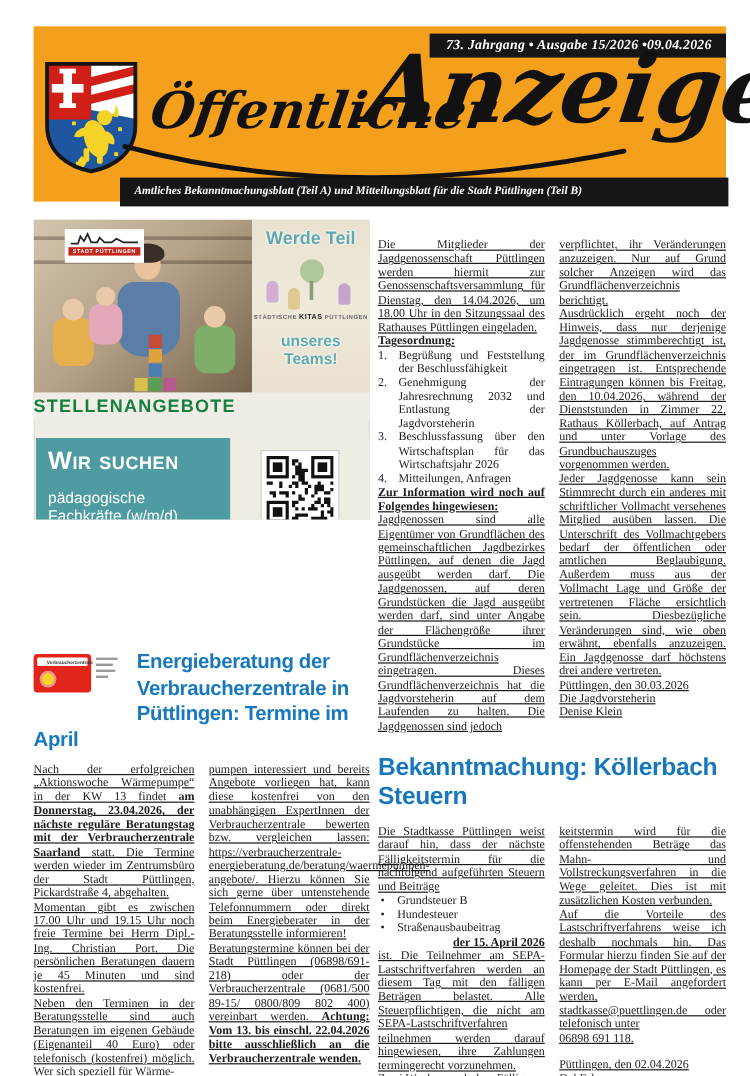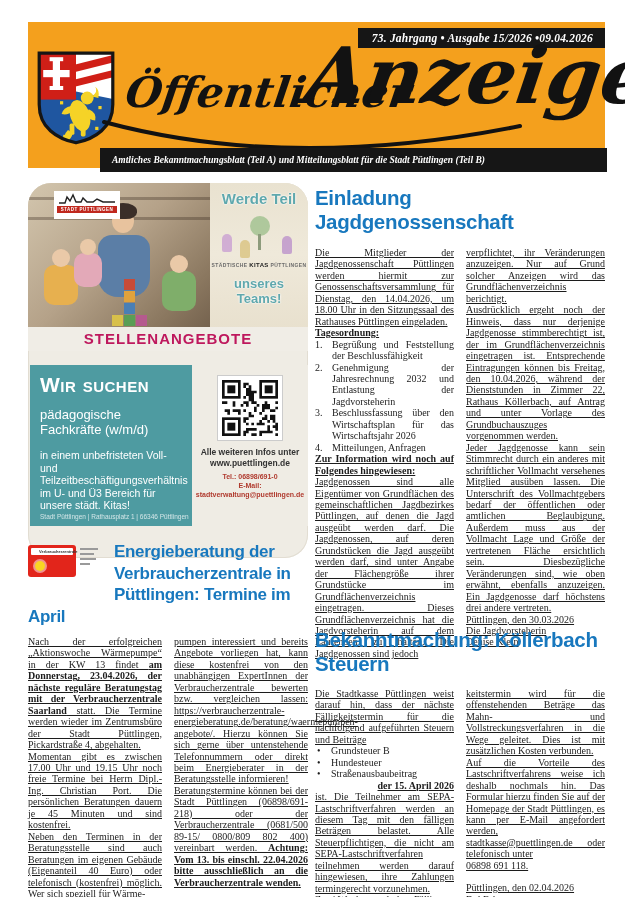--- a/index.html
+++ b/index.html
@@ -15,22 +15,22 @@
   .title-script { position:absolute; color:#121212; font-family:"DejaVu Serif", serif;
     font-style:italic; font-weight:bold; transform:skewX(-8deg); white-space:nowrap; }
   #title1 { left:98px; top:46px; font-size:42px; }
   #title2 { left:278px; top:8px; font-size:78px; font-weight:bold; }
   .swash { position:absolute; left:62px; top:88px; width:440px; height:56px; }
   .subtitle-bar { position:absolute; left:72px; right:-2px; top:126px; height:24px; background:#161616;
     color:#fff; font:italic bold 9.5px "Liberation Serif", serif; line-height:24px; padding-left:12px;
     white-space:nowrap; }
 
   
-  #ad { position:absolute; left:28px; top:183px; width:280px; height:375px; background:#EFECE4; overflow:hidden;
-        box-shadow:0 0 0 1px #e2ddd2 inset;border-radius:23px; }
+  #ad { position:absolute; left:28px; top:183px; width:280px; height:250px; background:#EFECE4; overflow:hidden;
+        box-shadow:0 0 0 1px #e2ddd2 inset; }
   .ad-photo { position:absolute; left:0; top:0; width:182px; height:158px; overflow:hidden;
     background:linear-gradient(135deg,#d3c6ae 0%,#b5a289 45%,#8a775f 80%,#6f5d4a 100%); }
   .shelf { position:absolute; left:0; width:100%; height:3px; background:rgba(60,45,35,.35); }
   .blob { position:absolute; border-radius:50%; }
   .teacher-body { position:absolute; left:70px; top:52px; width:52px; height:62px; background:#5b7ea6; border-radius:14px 14px 20px 20px; }
   .teacher-head { left:84px; top:26px; width:22px; height:24px; background:#e8c39e; }
   .teacher-hair { position:absolute; left:81px; top:20px; width:28px; height:16px; background:#3a2e28; border-radius:50% 50% 40% 40%; }
   .kid1-head { left:24px; top:66px; width:18px; height:18px; background:#eac9a8; }
   .kid1-body { position:absolute; left:16px; top:82px; width:34px; height:40px; background:#e7b04f; border-radius:10px; }
   .kid2-head { left:52px; top:56px; width:16px; height:16px; background:#eac9a8; }
@@ -48,21 +48,21 @@
      text-shadow:0 0 2px #fff,0 0 2px #fff; }
   .sketch { position:relative; height:62px; margin-top:6px; }
   .tree { position:absolute; left:40px; top:4px; width:20px; height:20px; background:#9fc08d; border-radius:50%; opacity:.8; }
   .trunk { position:absolute; left:48px; top:22px; width:3px; height:16px; background:#8d9b7c; }
   .figure { position:absolute; width:10px; height:18px; border-radius:5px 5px 2px 2px; opacity:.75; }
   .kitas-caption { font:bold 5px "Liberation Sans", sans-serif; color:#6b6b6b; letter-spacing:.4px; margin-top:-12px; }
   .kitas-caption b { color:#222; font-size:6px; }
   .teams { margin-top:8px; font:bold 13px "Liberation Sans", sans-serif; color:#5FA8AD;
      text-shadow:0 0 2px #fff,0 0 2px #fff; }
   .stellen-banner { position:absolute; left:0; top:144px; width:280px; height:24px; background:#F0EDE6;
-     font:bold 15px "Liberation Sans", sans-serif; color:#be185d; text-align:center; line-height:24px; letter-spacing:1px; }
+     font:bold 15px "Liberation Sans", sans-serif; color:#15803d; text-align:left; line-height:24px; letter-spacing:1px; }
   .teal-box { position:absolute; left:2px; top:182px; width:162px; height:161px; background:#4E9BA1; color:#fff; padding:8px 10px; }
   .teal-box .ws { font:bold 21px "Liberation Sans", sans-serif; font-variant:small-caps; letter-spacing:.5px; }
   .teal-box .role { margin-top:10px; font:13px "Liberation Sans", sans-serif; line-height:15px; }
   .teal-box .desc { margin-top:12px; font:10.5px "Liberation Sans", sans-serif; line-height:12.5px; }
   .teal-box .addr { position:absolute; left:10px; bottom:6px; font:6.5px "Liberation Sans", sans-serif; opacity:.75; }
   .qr-panel { position:absolute; left:164px; top:182px; width:116px; height:161px; background:#EFECE4; text-align:center; }
   .qr-wrap { width:66px; height:66px; margin:10px auto 6px; background:#fff; border:1px solid #ccc; padding:4px; }
   .qr-wrap svg { display:block; width:56px; height:56px; }
   .qr-info { font:bold 8.5px "Liberation Sans", sans-serif; color:#333; line-height:10.5px; }
   .qr-contact { margin-top:4px; font:bold 7px "Liberation Sans", sans-serif; color:#B03A2E; line-height:9px; }
@@ -260,21 +260,20 @@
         <p>Neben den Terminen in der Beratungsstelle sind auch Beratungen im eigenen Gebäude (Eigenanteil 40 Euro) oder telefonisch (kostenfrei) möglich. Wer sich speziell für Wärme-</p>
       </div>
       <div class="col">
         <p>pumpen interessiert und bereits Angebote vorliegen hat, kann diese kostenfrei von den unabhängigen ExpertInnen der Verbraucherzentrale bewerten bzw. vergleichen lassen: https://verbraucherzentrale-energieberatung.de/beratung/waermepumpen-angebote/. Hierzu können Sie sich gerne über untenstehende Telefonnummern oder direkt beim Energieberater in der Beratungsstelle informieren!</p>
         <p><span>Beratungstermine können bei der Stadt Püttlingen (06898/691-218) oder der Verbraucherzentrale (0681/500 89-15/ 0800/809 802 400) vereinbart werden. </span><b>Achtung: Vom 13. bis einschl. 22.04.2026 bitte ausschließlich an die Verbraucherzentrale wenden.</b></p>
       </div>
     </div>
   </div>
 
   <div id="jagd">
-    <h2 class="headline">Einladung Jagdgenossenschaft</h2>
     <div class="cols">
       <div class="col">
         <p>Die Mitglieder der Jagdgenossenschaft Püttlingen werden hiermit zur Genossenschaftsversammlung für Dienstag, den 14.04.2026, um 18.00 Uhr in den Sitzungssaal des Rathauses Püttlingen eingeladen.</p>
         <p><b>Tagesordnung:</b></p>
         <div class="agenda-row">
             <span class="agenda-num">1.</span>
             <span class="agenda-text">Begrüßung und Feststellung der Beschlussfähigkeit</span>
           </div>
         <div class="agenda-row">
             <span class="agenda-num">2.</span>

